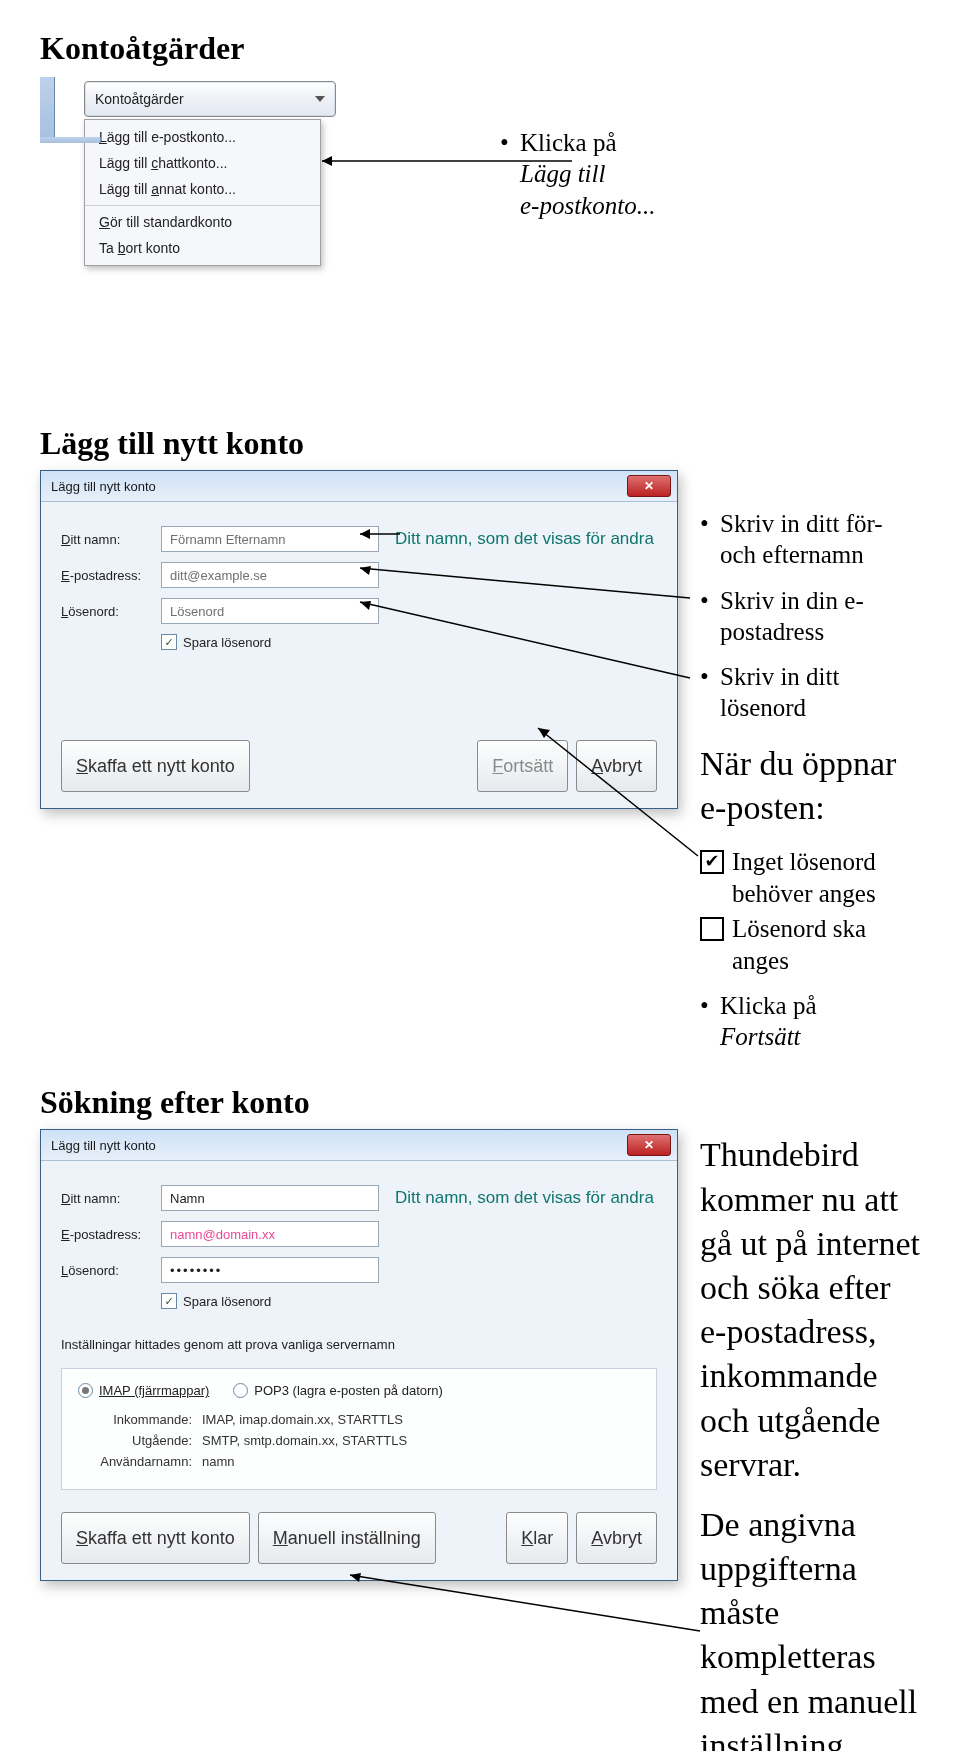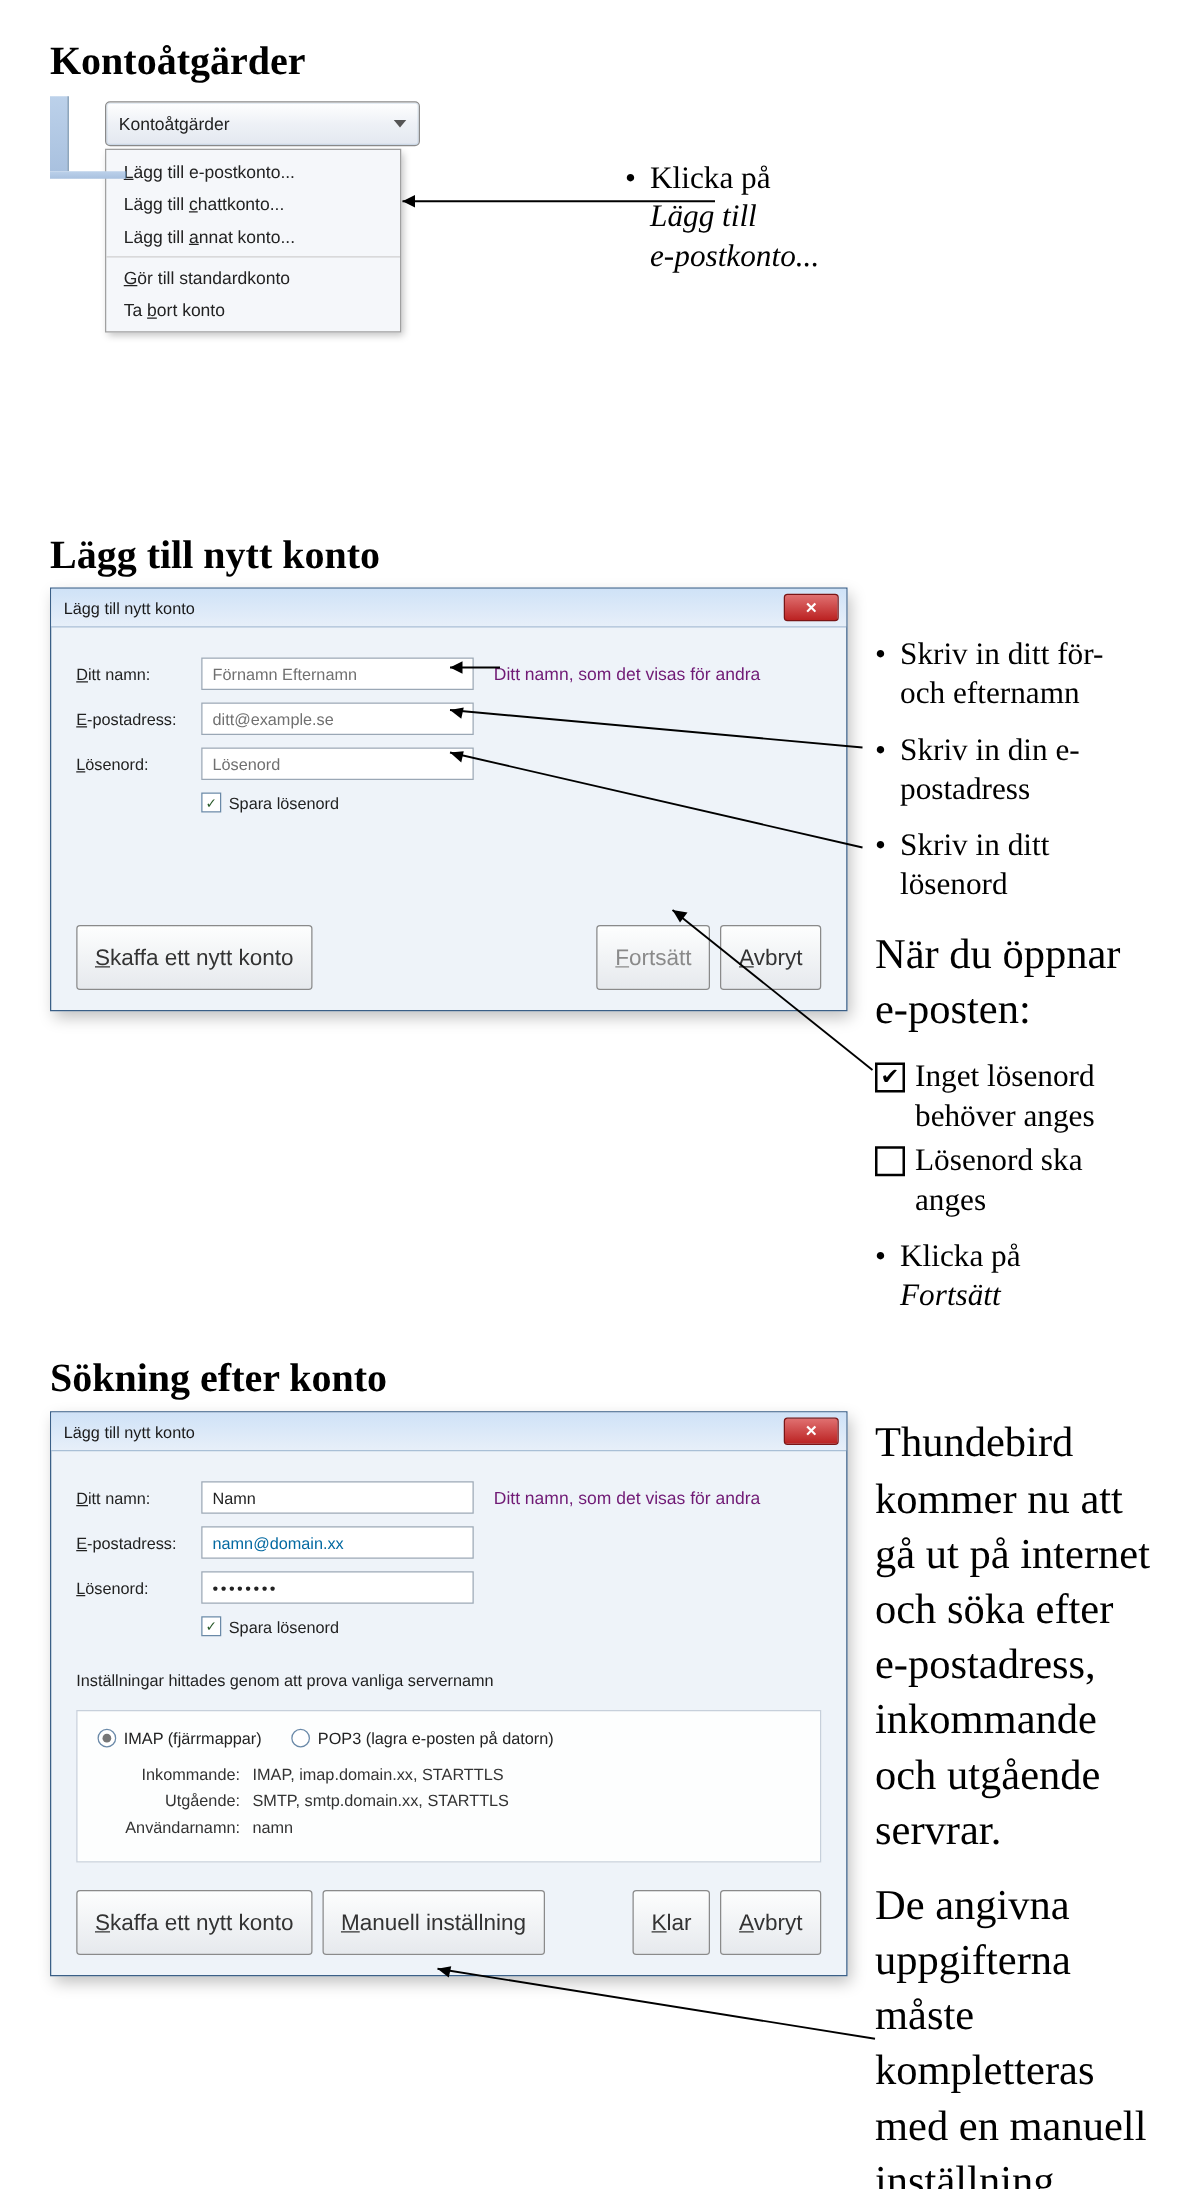--- a/index.html
+++ b/index.html
@@ -59,21 +59,21 @@
     font-weight:bold; font-size:12px;
   }
   .dialog .body { padding: 24px 20px 16px 20px; }
   .form-row { display:flex; align-items:center; margin-bottom:10px; }
   .lbl { width:100px; text-align:left; font-size:13px;}
   .lbl .ul { text-decoration: underline; }
   .textbox {
     height:24px; border:1px solid #9aa7b5; background:#fff; padding:0 8px; font-size:13px; color:#707070;
     display:flex; align-items:center; width: 200px;
   }
-  .hint { font-size:14px; color:#701a75; margin-left:16px; }
+  .hint { font-size:17px; color:#0f766e; margin-left:16px; }
   .checkbox {
     width:14px; height:14px; border:1px solid #6a89a8; background:#fff; display:inline-flex;
     align-items:center; justify-content:center; margin-right:6px; font-size:11px; color:#2a5a2a;
   }
   .btn {
     height:26px; padding:12px 14px; border:1px solid #8a8a8a; border-radius:3px;
     background:linear-gradient(#fdfefe,#e6e9ed);
     font-size:18px; color:#333; display:inline-flex; align-items:center;
   }
   .btn.dim { color:#8a8a8a; }
@@ -236,36 +236,36 @@
         <div class="close-x">✕</div>
       </div>
       <div class="body">
         <div class="form-row">
           <div class="lbl"><span class="ul">D</span><span>itt namn:</span></div>
           <div class="textbox" style="color:#222;">Namn</div>
           <div class="hint">Ditt namn, som det visas för andra</div>
         </div>
         <div class="form-row">
           <div class="lbl"><span class="ul">E</span><span>-postadress:</span></div>
-          <div class="textbox" style="color:#0369a1;">namn@domain.xx</div>
+          <div class="textbox" style="color:#ec4899;">namn@domain.xx</div>
         </div>
         <div class="form-row">
           <div class="lbl"><span class="ul">L</span><span>ösenord:</span></div>
           <div class="textbox" style="color:#222;letter-spacing:2px;">••••••••</div>
         </div>
         <div class="form-row" style="padding-left:100px;">
           <span class="checkbox">✓</span>
           <span style="font-size:13px;">Spara lösenord</span>
         </div>
 
         <div style="font-size:13px; margin:28px 0 6px 0;">Inställningar hittades genom att prova vanliga servernamn</div>
 
         <div class="server-panel">
           <div style="display:flex; gap:24px; margin-bottom:14px;">
-            <label style="display:flex;align-items:center;">
+            <label style="display:flex;align-items:center;text-decoration:underline;">
               <span class="radio">
                   <span class="dot"></span>
                 </span>
               <span>IMAP (fjärrmappar)</span>
             </label>
             <label style="display:flex;align-items:center;">
               <span class="radio"></span>
               <span>POP3 (lagra e-posten på datorn)</span>
             </label>
           </div>

